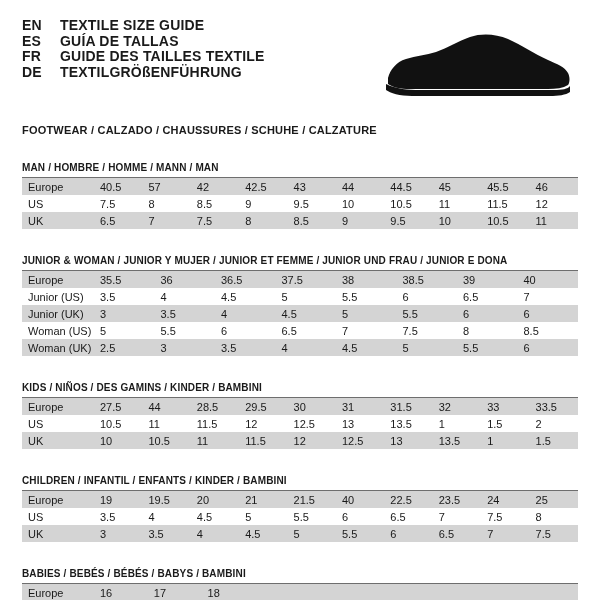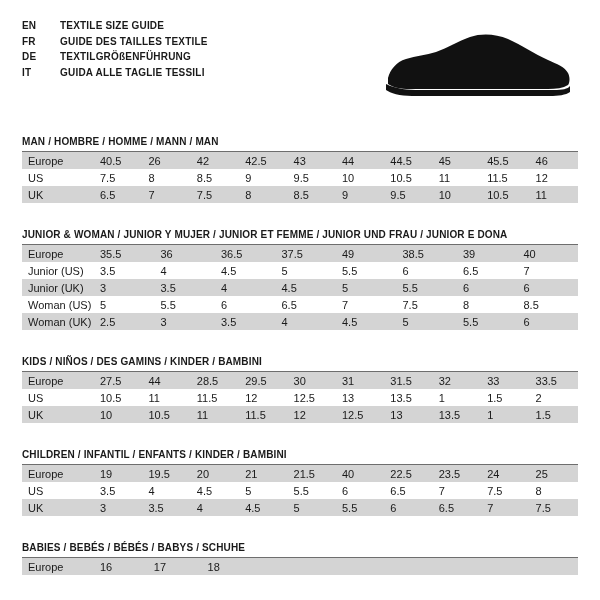--- a/index.html
+++ b/index.html
@@ -19,21 +19,21 @@
     padding: 18px 22px 0 22px;
   }
 
   
   .header {
     position: relative;
     height: 92px;
   }
   .lang-table {
     border-collapse: collapse;
-    font-size: 10px;
+    font-size: 14px;
     line-height: 15.5px;
   }
   .lang-table td {
     padding: 0;
     vertical-align: top;
     white-space: nowrap;
   }
   .lang-code {
     width: 38px;
     font-weight: bold;
@@ -98,52 +98,53 @@
 <div class="page">
 
   <div class="header">
     <table class="lang-table">
       <tbody>
         <tr>
           <td class="lang-code">EN</td>
           <td class="lang-title">TEXTILE SIZE GUIDE</td>
         </tr>
         <tr>
+          <td class="lang-code">ES</td>
+          <td class="lang-title">GUÍA DE TALLAS</td>
+        </tr>
+        <tr>
           <td class="lang-code">FR</td>
           <td class="lang-title">GUIDE DES TAILLES TEXTILE</td>
         </tr>
         <tr>
           <td class="lang-code">DE</td>
           <td class="lang-title">TEXTILGRÖßENFÜHRUNG</td>
-        </tr>
-        <tr>
-          <td class="lang-code">IT</td>
-          <td class="lang-title">GUIDA ALLE TAGLIE TESSILI</td>
         </tr>
       </tbody>
     </table>
 
     <div class="shoe-wrap">
       <svg viewBox="0 0 190 72" width="190" height="72" aria-hidden="true">
         <path fill="#111111" d="M6 46 C8 38 14 30 24 27 C34 24 44 23 54 20 C66 16 76 9 88 5 C100 1 114 2 126 7 C140 13 152 22 166 28 C175 32 183 35 186 41 C188 45 188 50 186 53 L182 55 C176 57 168 57 160 57 L28 57 C18 57 10 55 6 52 Z"></path>
         <path fill="#111111" d="M4 52 C14 57 26 58 38 58 L172 58 C180 58 186 57 188 54 L188 60 C184 63 176 64 168 64 L30 64 C18 64 8 61 4 58 Z"></path>
       </svg>
     </div>
   </div>
 
+  <div class="section-title">FOOTWEAR / CALZADO / CHAUSSURES / SCHUHE / CALZATURE</div>
 
   <div class="group">
     <div class="group-label">MAN / HOMBRE / HOMME / MANN / MAN</div>
     <div class="rule"></div>
     <table class="size">
       <tbody>
         <tr class="shaded">
           <td class="rowlabel">Europe</td>
           <td>40.5</td>
-          <td>26</td>
+          <td>57</td>
           <td>42</td>
           <td>42.5</td>
           <td>43</td>
           <td>44</td>
           <td>44.5</td>
           <td>45</td>
           <td>45.5</td>
           <td>46</td>
         </tr>
         <tr class="plain">
@@ -180,21 +181,21 @@
     <div class="group-label">JUNIOR &amp; WOMAN / JUNIOR Y MUJER / JUNIOR ET FEMME / JUNIOR UND FRAU / JUNIOR E DONA</div>
     <div class="rule"></div>
     <table class="size">
       <tbody>
         <tr class="shaded">
           <td class="rowlabel">Europe</td>
           <td>35.5</td>
           <td>36</td>
           <td>36.5</td>
           <td>37.5</td>
-          <td>49</td>
+          <td>38</td>
           <td>38.5</td>
           <td>39</td>
           <td>40</td>
         </tr>
         <tr class="plain">
           <td class="rowlabel">Junior (US)</td>
           <td>3.5</td>
           <td>4</td>
           <td>4.5</td>
           <td>5</td>
@@ -330,21 +331,21 @@
           <td>6</td>
           <td>6.5</td>
           <td>7</td>
           <td>7.5</td>
         </tr>
       </tbody>
     </table>
   </div>
 
   <div class="group babies">
-    <div class="group-label">BABIES / BEBÉS / BÉBÉS / BABYS / SCHUHE</div>
+    <div class="group-label">BABIES / BEBÉS / BÉBÉS / BABYS / BAMBINI</div>
     <div class="rule"></div>
     <table class="size">
       <tbody>
         <tr class="shaded">
           <td class="rowlabel cell-on">Europe</td>
           <td class="cell-on">16</td>
           <td class="cell-on">17</td>
           <td class="cell-on">18</td>
           <td></td>
           <td></td>

